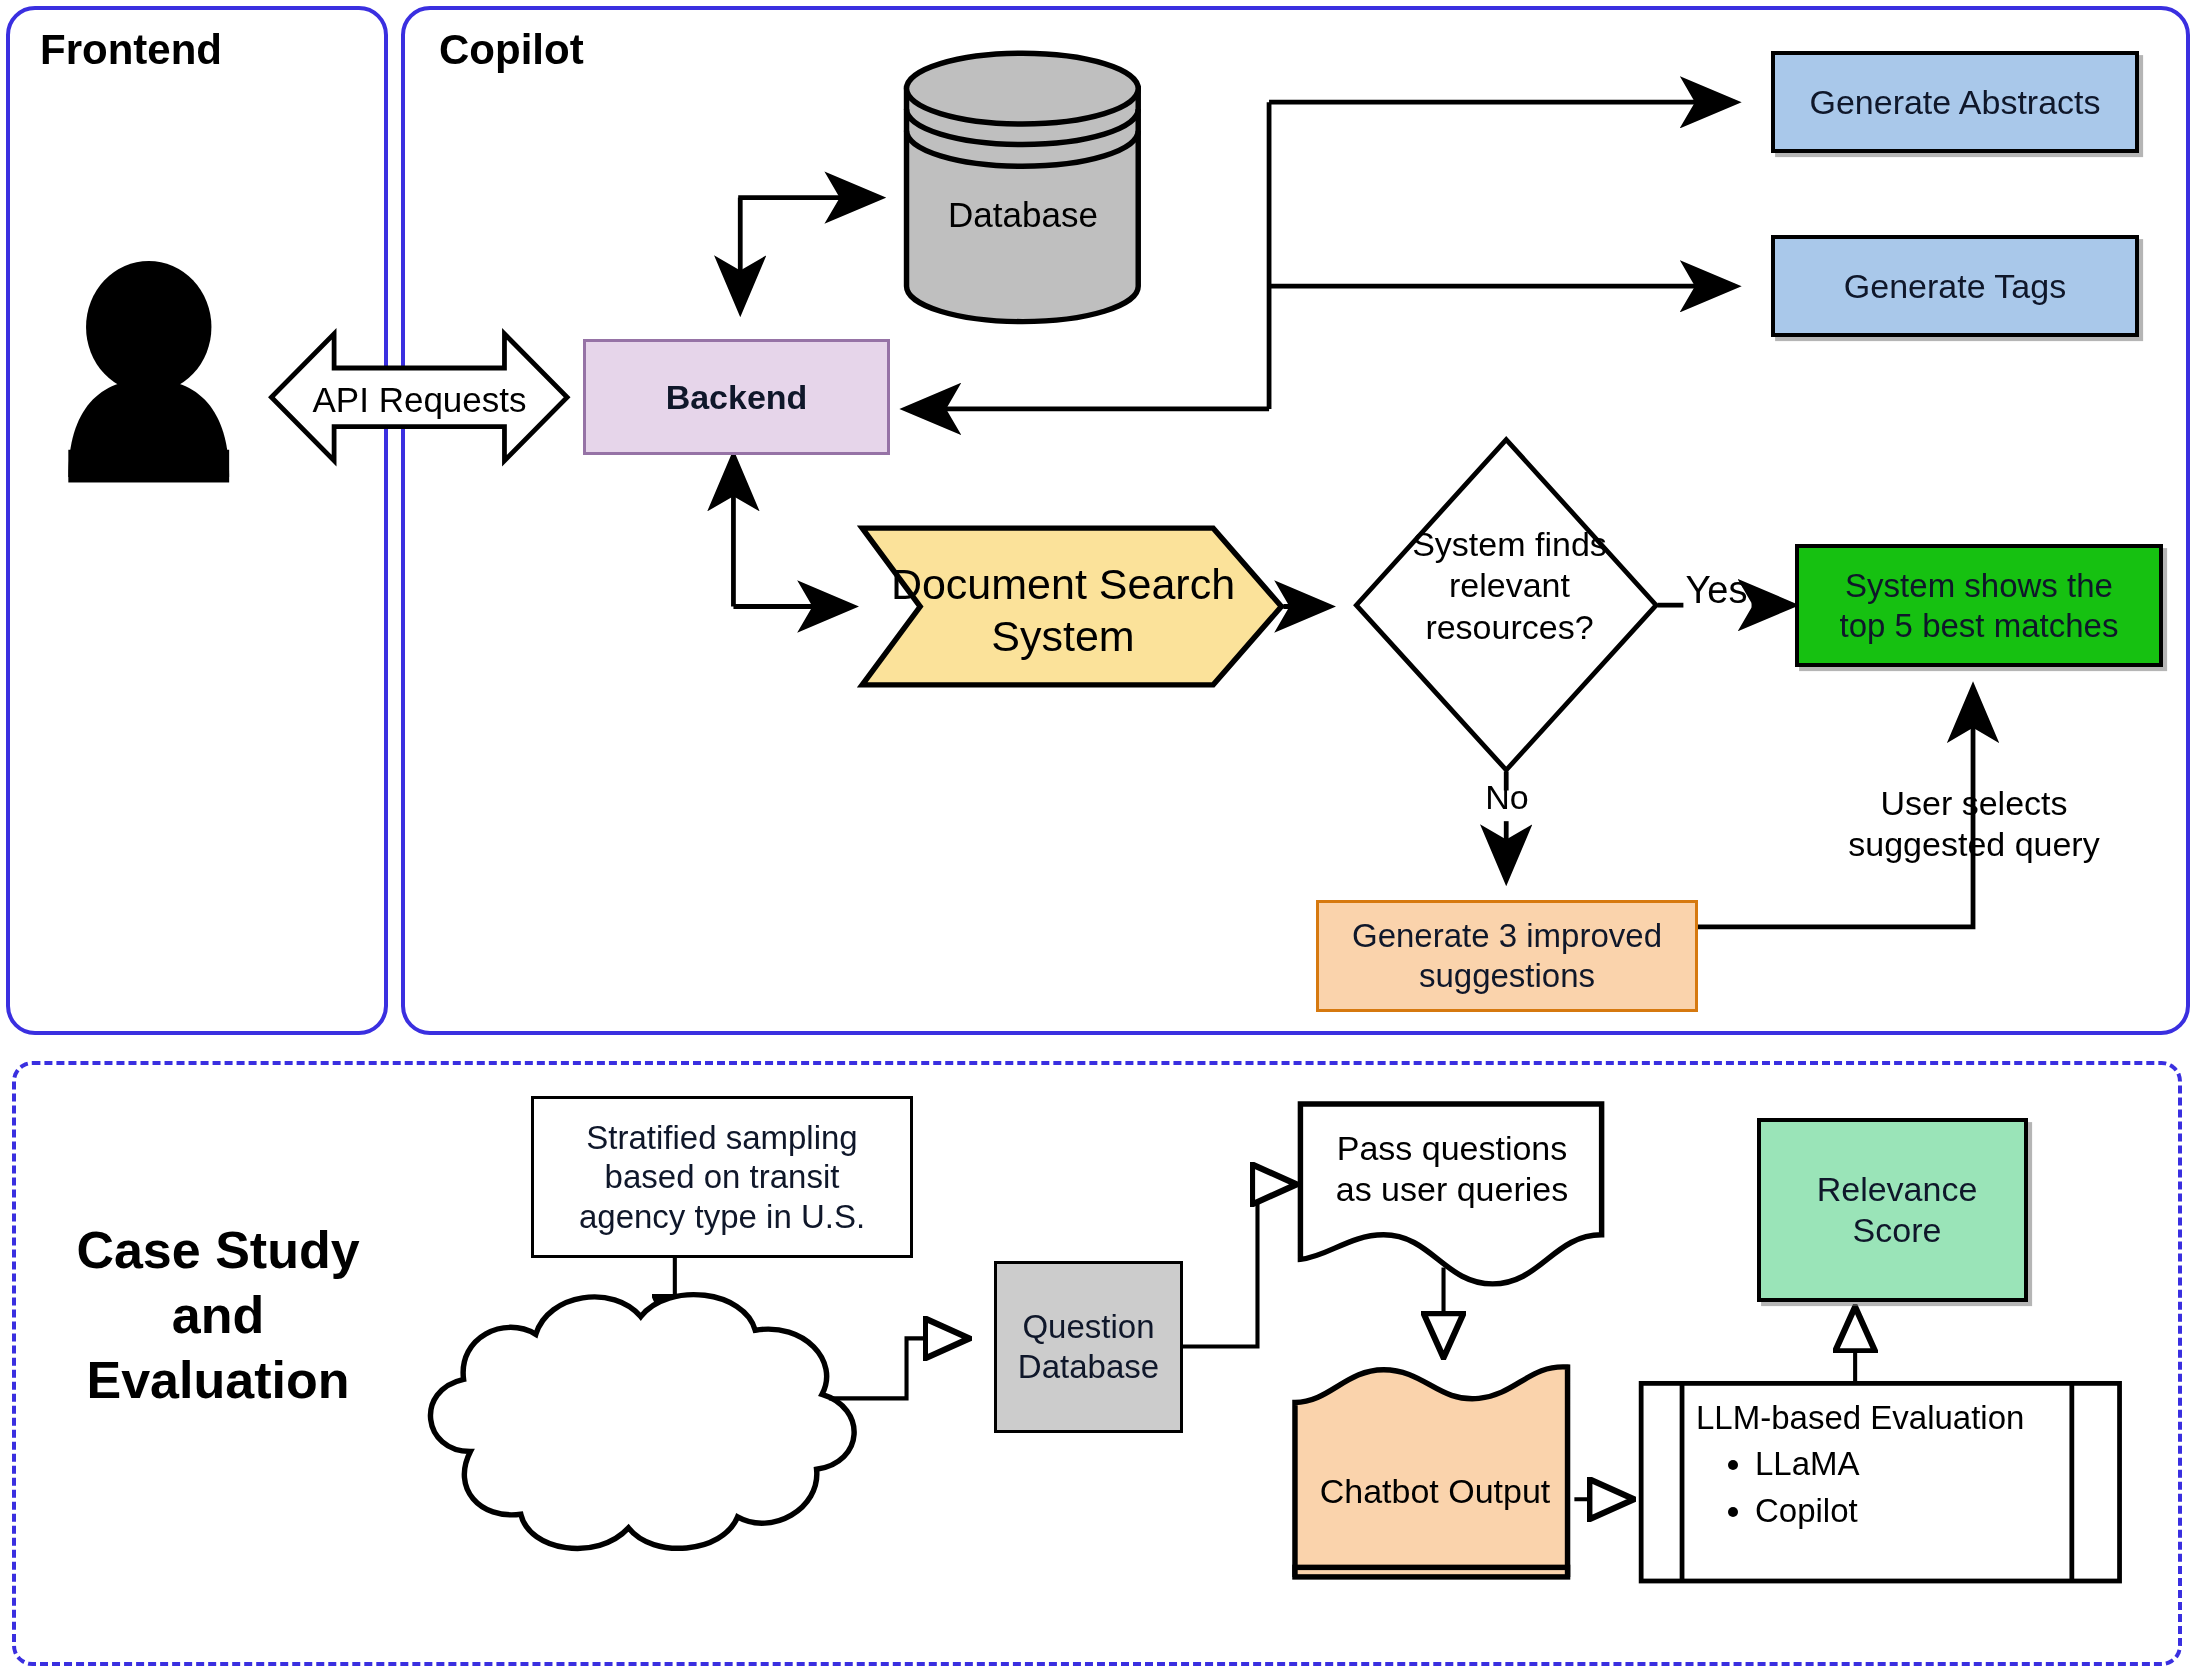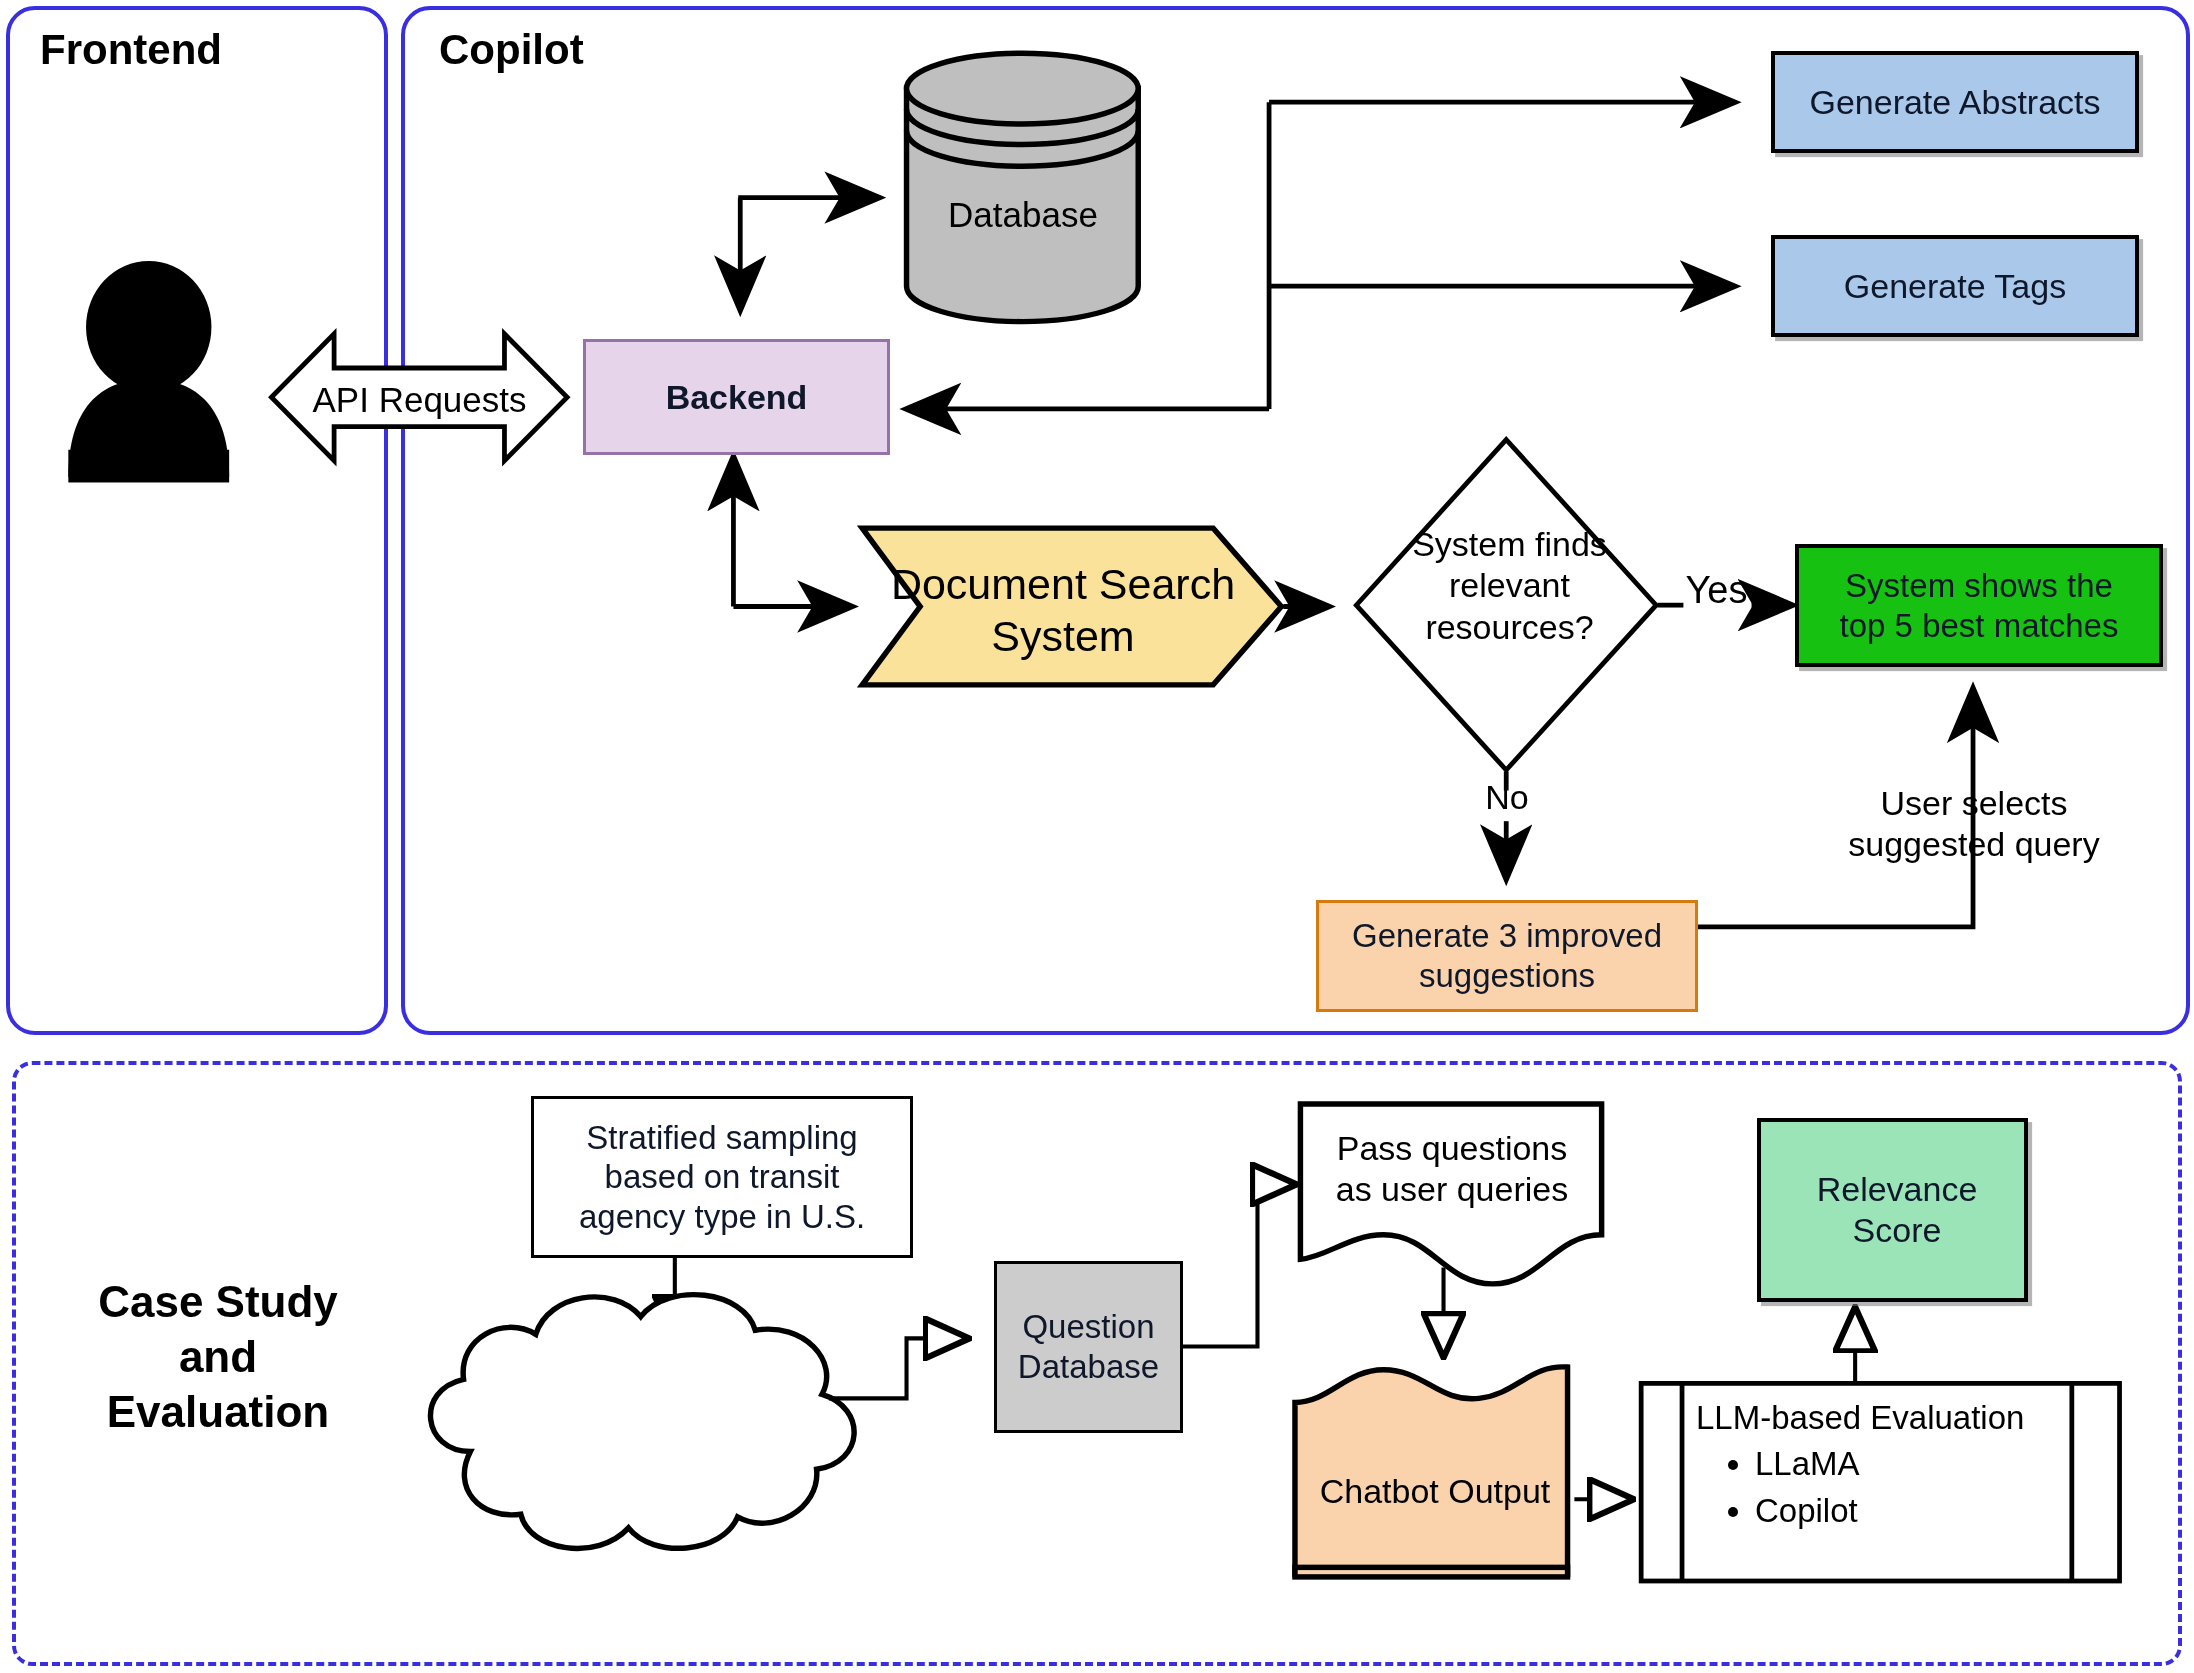--- a/index.html
+++ b/index.html
@@ -37,21 +37,21 @@
 <body>
 
 <div id="stage">
 
   <div class="panel panel-solid" style="left:5.5px;top:5.5px;width:382px;height:1029px;"></div>
   <div class="panel panel-solid" style="left:401px;top:5.5px;width:1789px;height:1029px;"></div>
   <div class="panel panel-dashed" style="left:12.3px;top:1061px;width:2170px;height:605px;"></div>
 
   <div class="panel-title" style="left:40px;top:26px;font-size:42px;">Frontend</div>
   <div class="panel-title" style="left:439px;top:26px;font-size:42px;">Copilot</div>
-  <div class="panel-title" style="left:75px;top:1274px;width:286px;text-align:center;font-size:44px;line-height:1.25;">Case Study
+  <div class="panel-title" style="left:75px;top:1218px;width:286px;text-align:center;font-size:52px;line-height:1.25;">Case Study
 and
 Evaluation</div>
 
   <svg class="layer" viewBox="0 0 3219 2455">
     <defs>
       <marker id="ah" markerWidth="13" markerHeight="11" refX="11.5" refY="5.5" orient="auto">
         <path d="M0,0 L13,5.5 L0,11 L3.2,5.5 Z" fill="#000"></path>
       </marker>
       <marker id="ah-open" markerWidth="12" markerHeight="11" refX="11" refY="5.5" orient="auto">
         <path d="M0.5,0.6 L11.4,5.5 L0.5,10.4 Z" fill="#fff" stroke="#000" stroke-width="1.5"></path>

